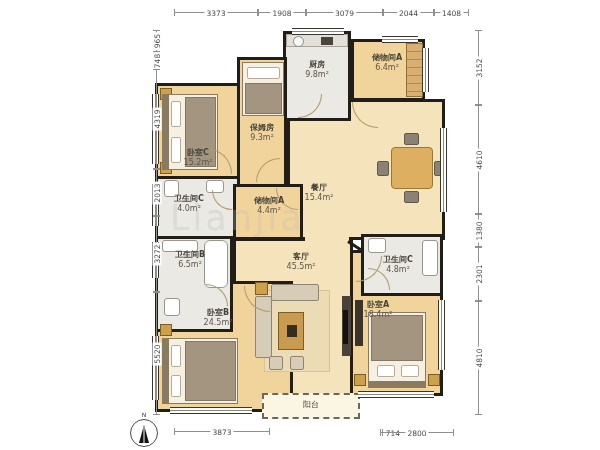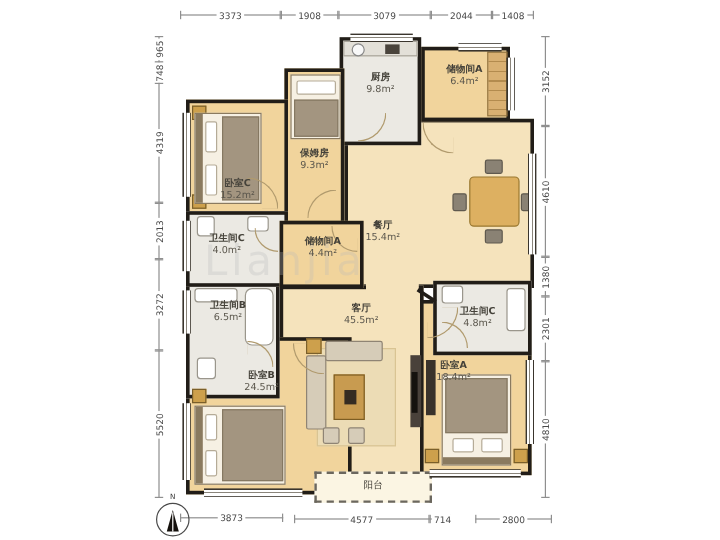--- a/index.html
+++ b/index.html
@@ -36,21 +36,21 @@
   .headboard { background:#8a7a5f; }
   .nstand { background:#cda04c; border:1px solid #7a5f2a; }
   .chair { background:#8a8274; border:1px solid #5f594e; border-radius:2px; }
   .sofa { background:#d6ccb8; border:1px solid #8f8474; border-radius:2px; }
   .fixture { background:#ffffff; border:1px solid #9a968c; border-radius:3px; }
   
   .rlabel { position:absolute; z-index:30; text-align:center; line-height:1.25; }
   .rlabel .rname { display:block; font-size:8px; font-weight:700; color:#45423a; }
   .rlabel .rarea { display:block; font-size:8px; color:#5a564c; }
   
-  .dim { position:absolute; z-index:35; }
+  .dim { position:absolute; z-index:35;margin-left:24px; }
   .dim .line { position:absolute; background:#8f8f8f; }
   .dim-h { height:11px; }
   .dim-h .line { left:0; right:0; top:5px; height:1px; }
   .dim-h .line::before, .dim-h .line::after { content:""; position:absolute; top:-3px; width:1px; height:7px; background:#8f8f8f; }
   .dim-h .line::before { left:0; } .dim-h .line::after { right:0; }
   .dim-v { width:11px; }
   .dim-v .line { top:0; bottom:0; left:5px; width:1px; }
   .dim-v .line::before, .dim-v .line::after { content:""; position:absolute; left:-3px; width:7px; height:1px; background:#8f8f8f; }
   .dim-v .line::before { top:0; } .dim-v .line::after { bottom:0; }
   .dim-label { position:absolute; left:50%; top:50%; transform:translate(-50%,-50%);
@@ -248,33 +248,29 @@
     </div>
   <div class="dim dim-h" style="left:359px;top:7px;width:51px">
       <div class="line"></div>
       <span class="dim-label">2044</span>
     </div>
   <div class="dim dim-h" style="left:410px;top:7px;width:35px">
       <div class="line"></div>
       <span class="dim-label">1408</span>
     </div>
 
-  <div class="dim dim-h" style="left:150px;top:426px;width:86px">
+  <div class="dim dim-h" style="left:150px;top:426px;width:96px">
       <div class="line"></div>
       <span class="dim-label">3873</span>
     </div>
-  <div class="dim dim-h" style="left:245px;top:427px;width:113px">
-      <div class="line"></div>
-      <span class="dim-label">4577</span>
-    </div>
   <div class="dim dim-h" style="left:358px;top:427px;width:18px">
       <div class="line"></div>
       <span class="dim-label" style="left:60%">714</span>
     </div>
-  <div class="dim dim-h" style="left:396px;top:427px;width:64px">
+  <div class="dim dim-h" style="left:356px;top:427px;width:74px">
       <div class="line"></div>
       <span class="dim-label">2800</span>
     </div>
 
   <div class="dim dim-v" style="left:127px;top:30px;height:22px">
       <div class="line"></div>
       <span class="dim-label">965</span>
     </div>
   <div class="dim dim-v" style="left:127px;top:52px;height:17px">
       <div class="line"></div>

